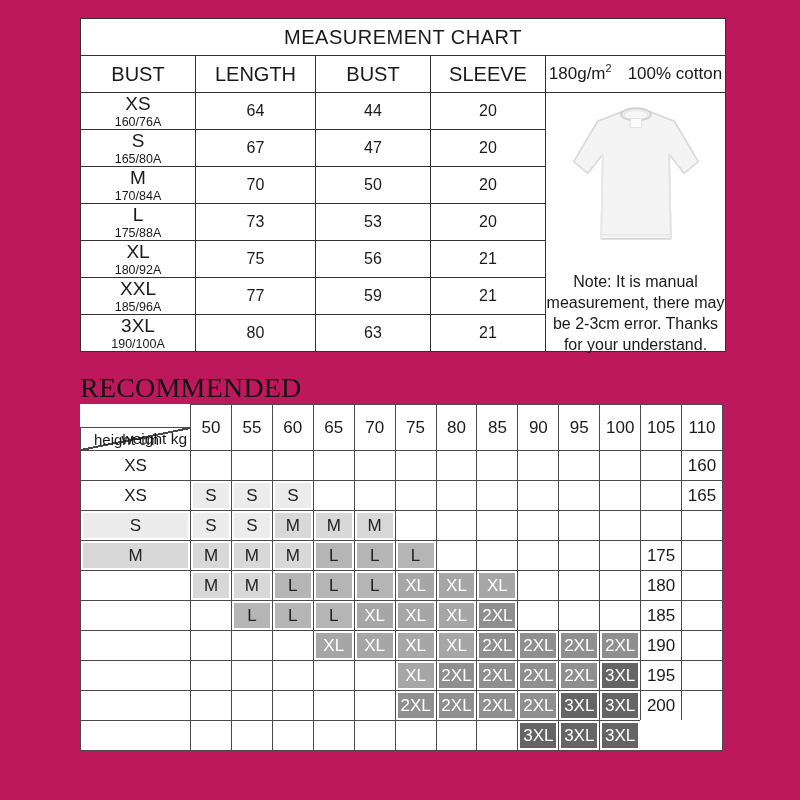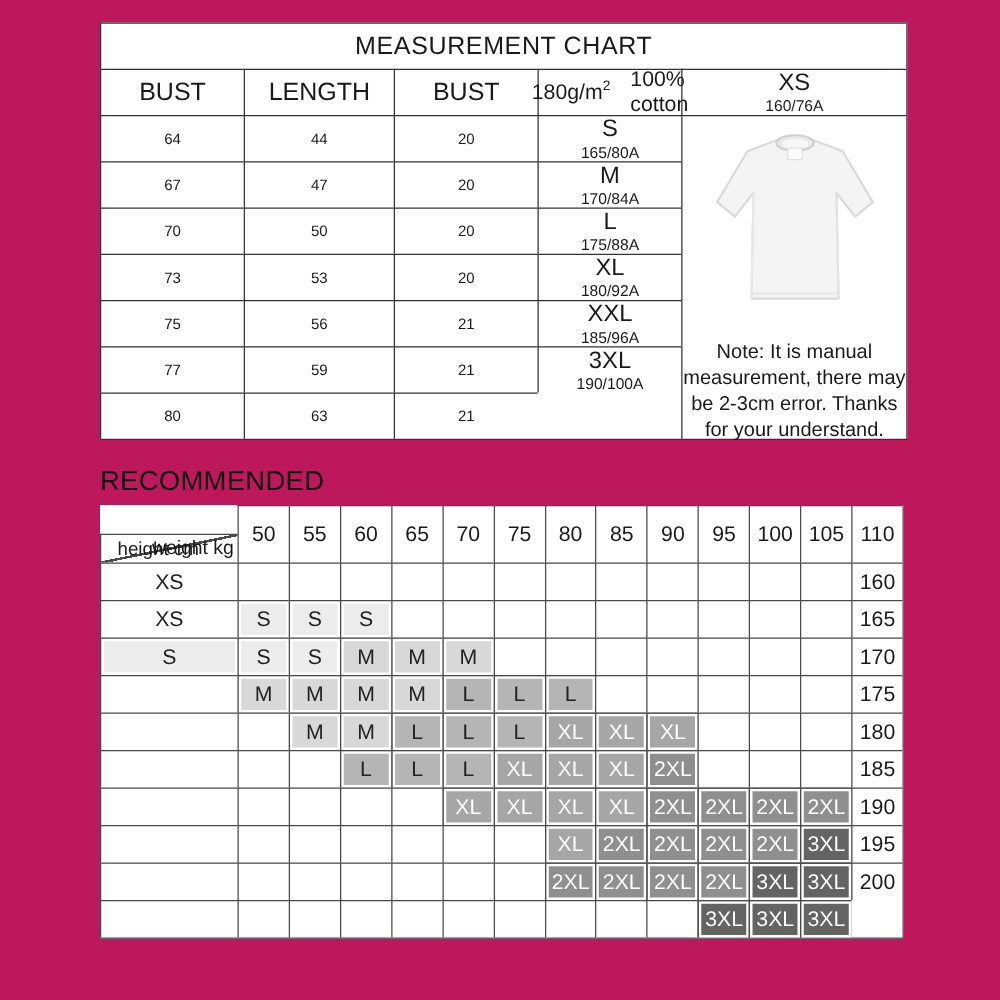--- a/index.html
+++ b/index.html
@@ -28,37 +28,37 @@
     display: flex; align-items: center; justify-content: center;
     box-sizing: border-box;
   }
   .m-title   { grid-column: 1 / 6; font-size: 20px; letter-spacing: .5px; }
   .m-colhead { font-size: 20px; }
   .m-fabric  { font-size: 17px; gap: 16px; }
   .m-fabric sup { font-size: 11px; line-height: 0; }
   .m-size-cell { flex-direction: column; line-height: 1; }
   .m-size { font-size: 19px; }
   .m-spec { font-size: 12.5px; margin-top: 3px; }
-  .m-val  { font-size: 12px; }
+  .m-val  { font-size: 16px; }
   .m-product {
     grid-area: 3 / 5 / 10 / 6;
     flex-direction: column; justify-content: flex-start;
     padding: 2px 2px 4px 2px;
   }
   .shirt-svg { width: 170px; height: 166px; flex: 0 0 auto; }
   .m-note {
     font-size: 16px; line-height: 21px;
     text-align: center; white-space: pre;
     margin-top: 18px;
   }
 
   
   .rec-heading {
     position: absolute; left: 80px; top: 372px;
-    font-size: 22px; color: #111; letter-spacing: .2px;
+    font-size: 28px; color: #111; letter-spacing: .2px; font-family: Liberation Serif, serif;
   }
   .rgrid {
     position: absolute; left: 80px; top: 404px;
     width: 642px;
     display: grid;
     grid-template-columns: 110px repeat(13, 1fr);
     grid-template-rows: 46px repeat(10, 30px);
     border-right: 1.5px solid #4a4a4a;
     border-bottom: 1.5px solid #4a4a4a;
     background: #fff;
@@ -91,20 +91,21 @@
 </head>
 <body>
 
 <div class="sheet">
 
   <div class="mgrid">
     <div class="m-title">MEASUREMENT CHART</div>
     <div class="m-colhead">BUST</div>
     <div class="m-colhead">LENGTH</div>
     <div class="m-colhead">BUST</div>
+    <div class="m-colhead">SLEEVE</div>
     <div class="m-fabric">
       <span><span>180g/m</span><sup>2</sup></span>
       <span>100% cotton</span>
     </div>
 
     <div class="m-product">
       <svg class="shirt-svg" viewBox="0 0 200 200">
         <path d="M83 30 C90 36 110 36 117 30 L146 41 L175 90 L158 104 L140 81 L142 183 L58 183 L60 81 L42 104 L25 90 L54 41 Z" fill="#f4f4f4" stroke="#d9d9d9" stroke-width="2" stroke-linejoin="round"></path>
         <path d="M140 81 L142 183" stroke="#e3e3e3" stroke-width="2" fill="none"></path>
         <path d="M60 81 L58 183" stroke="#e9e9e9" stroke-width="2" fill="none"></path>
@@ -225,21 +226,20 @@
       <div class="r-cell r-size" style="background: rgb(216, 216, 216); color: rgb(34, 34, 34);">M</div>
       <div class="r-cell r-size" style="background: rgb(216, 216, 216); color: rgb(34, 34, 34);">M</div>
       <div class="r-cell r-size" style="background: rgb(216, 216, 216); color: rgb(34, 34, 34);">M</div>
       <div class="r-cell"></div>
       <div class="r-cell"></div>
       <div class="r-cell"></div>
       <div class="r-cell"></div>
       <div class="r-cell"></div>
       <div class="r-cell"></div>
       <div class="r-cell"></div>
-      <div class="r-height">170</div>
       <div class="r-cell"></div>
       <div class="r-cell r-size" style="background: rgb(216, 216, 216); color: rgb(34, 34, 34);">M</div>
       <div class="r-cell r-size" style="background: rgb(216, 216, 216); color: rgb(34, 34, 34);">M</div>
       <div class="r-cell r-size" style="background: rgb(216, 216, 216); color: rgb(34, 34, 34);">M</div>
       <div class="r-cell r-size" style="background: rgb(216, 216, 216); color: rgb(34, 34, 34);">M</div>
       <div class="r-cell r-size" style="background: rgb(181, 181, 181); color: rgb(34, 34, 34);">L</div>
       <div class="r-cell r-size" style="background: rgb(181, 181, 181); color: rgb(34, 34, 34);">L</div>
       <div class="r-cell r-size" style="background: rgb(181, 181, 181); color: rgb(34, 34, 34);">L</div>
       <div class="r-cell"></div>
       <div class="r-cell"></div>

